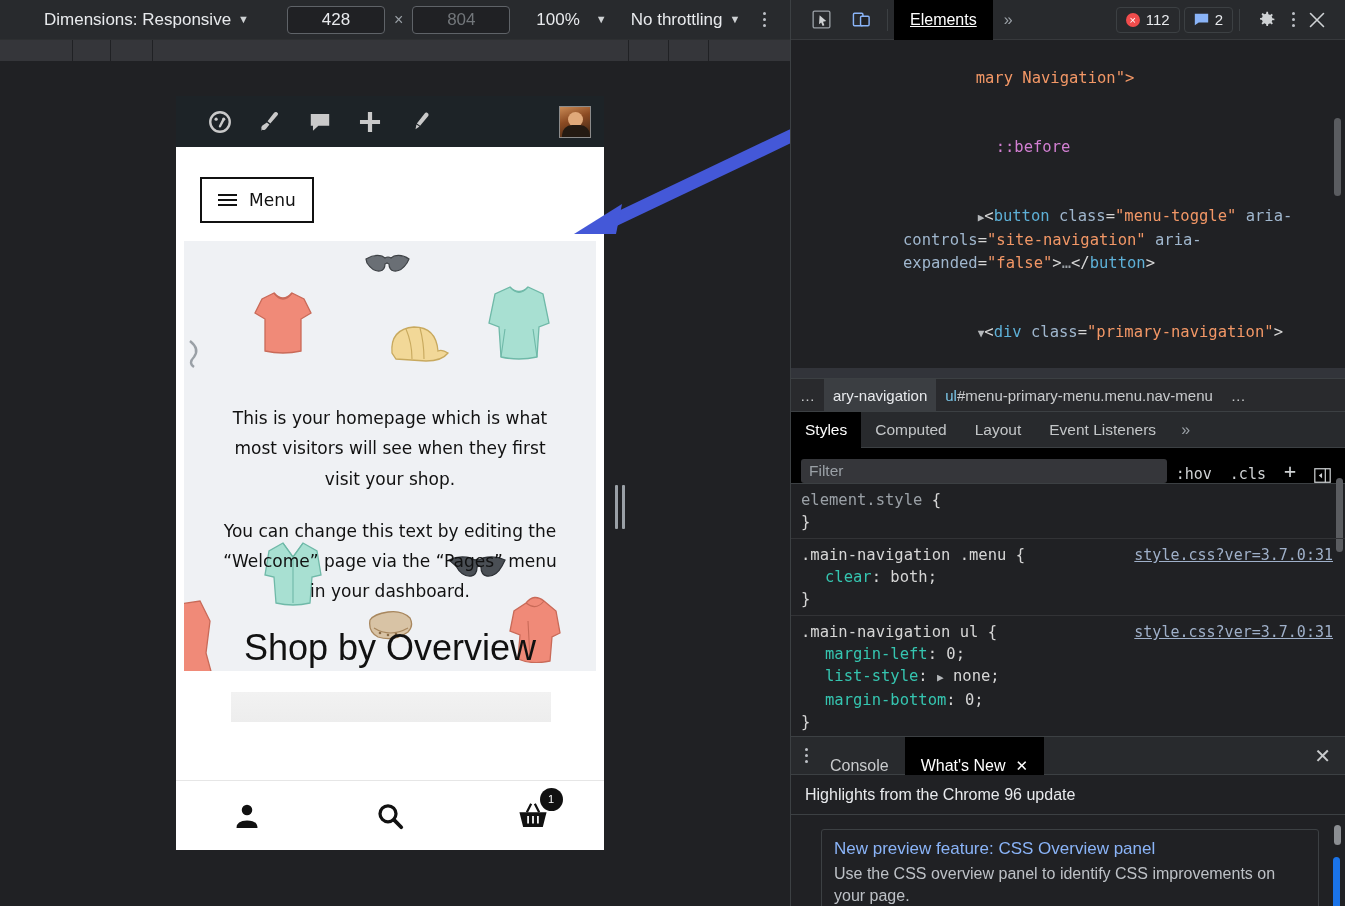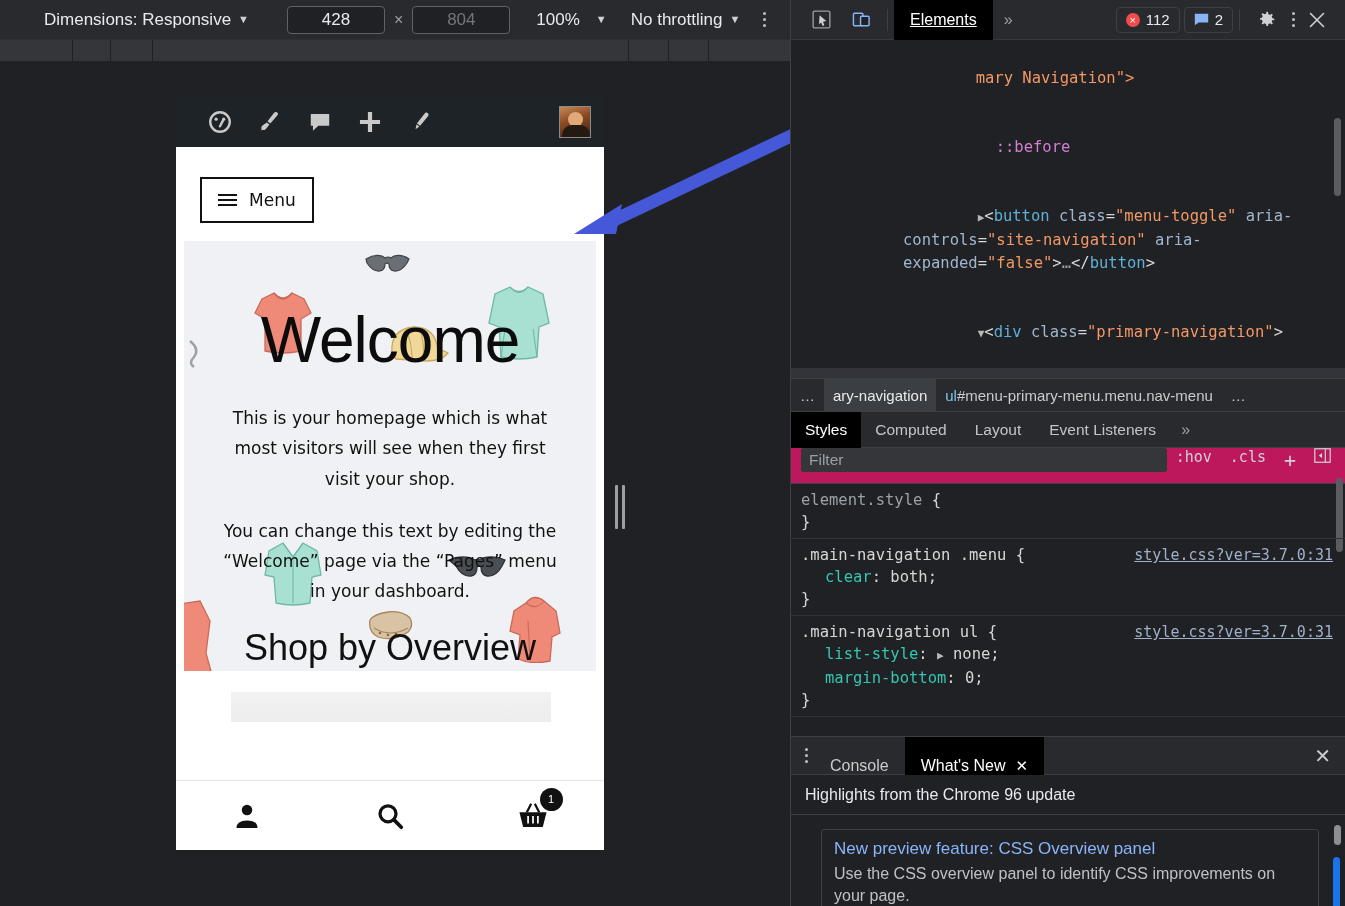--- a/index.html
+++ b/index.html
@@ -146,21 +146,21 @@
   #crumbs .cr.active { background:#3b3e42; color:#e8eaed; }
   #crumbs .cr .hl { color:#7bc6e8; }
 
   
   #style-tabs { height:36px; display:flex; align-items:center; background:#282a2d;
                 border-bottom:1px solid #3c4043; }
   #style-tabs .st { height:36px; padding:0 14px; display:flex; align-items:center;
                     color:#c3c6c8; font-size:15.5px; cursor:pointer; }
   #style-tabs .st.active { background:#000; color:#fff; }
 
-  #filter-row { height:36px; display:flex; align-items:flex-start; background:#be185d;
+  #filter-row { height:36px; display:flex; align-items:flex-end; background:#000000;
                 border-bottom:1px solid #3c4043; position:relative; }
   #filter-input { flex:1; height:24px; margin-left:10px; background:#35363a;
                   border:none; border-radius:3px; color:#9aa0a6; font-size:15.5px;
                   padding:0 8px; font-family:"Liberation Sans", sans-serif; }
   #filter-input::placeholder { color:#9aa0a6; }
   .fr-btn { font-family:"DejaVu Sans Mono", monospace; font-size:15px; color:#cfd2d4;
             padding:0 9px; cursor:pointer; }
 
   #css-rules { flex:1; overflow:hidden; font-family:"DejaVu Sans Mono", monospace;
                font-size:15.5px; line-height:22px; color:#d6d6d6; background:#202124; }
@@ -328,21 +328,20 @@
           </svg>
 
           <svg class="ill" style="left:-6px; top:358px;" width="40" height="80" viewBox="0 0 40 80">
             <path d="M-4 6 L22 2 L32 22 L28 54 L34 76 L2 80 L-4 40z" fill="#f08a78" stroke="#c96a58" stroke-width="1.3"></path>
           </svg>
 
           <svg class="ill" style="left:2px; top:98px;" width="16" height="30" viewBox="0 0 16 30">
             <path d="M4 2 Q14 10 8 18 Q2 24 8 28" fill="none" stroke="#9aa0a6" stroke-width="2.4"></path>
           </svg>
 
-          <div id="hero-welcome">Welcome</div>
           <div id="hero-copy">
             <p>This is your homepage which is what most visitors will see when they first visit your shop.</p>
             <p>You can change this text by editing the “Welcome” page via the “Pages” menu in your dashboard.</p>
           </div>
         </div>
 
         <div id="shop-cat">Shop by Overview</div>
         <div id="cat-card"></div>
 
         <div id="phone-footer">
@@ -497,20 +496,23 @@
         <div><span class="sel-name">.main-navigation .menu</span><span class="t-pun"> {</span></div>
         <div class="indent">
           <span class="prop">clear</span><span class="t-pun">: </span><span class="pval">both</span><span class="t-pun">;</span>
         </div>
         <div><span class="t-pun">}</span></div>
       </div>
       <div class="rule">
         <span class="src">style.css?ver=3.7.0:31</span>
         <div><span class="sel-name">.main-navigation ul</span><span class="t-pun"> {</span></div>
         <div class="indent">
+          <span class="prop">margin-left</span><span class="t-pun">: </span><span class="pval">0</span><span class="t-pun">;</span>
+        </div>
+        <div class="indent">
           <span class="prop">list-style</span><span class="t-pun">: </span><span class="tri">▶</span> <span class="pval">none</span><span class="t-pun">;</span>
         </div>
         <div class="indent">
           <span class="prop">margin-bottom</span><span class="t-pun">: </span><span class="pval">0</span><span class="t-pun">;</span>
         </div>
         <div><span class="t-pun">}</span></div>
       </div>
     </div>
 
     <div id="drawer">

